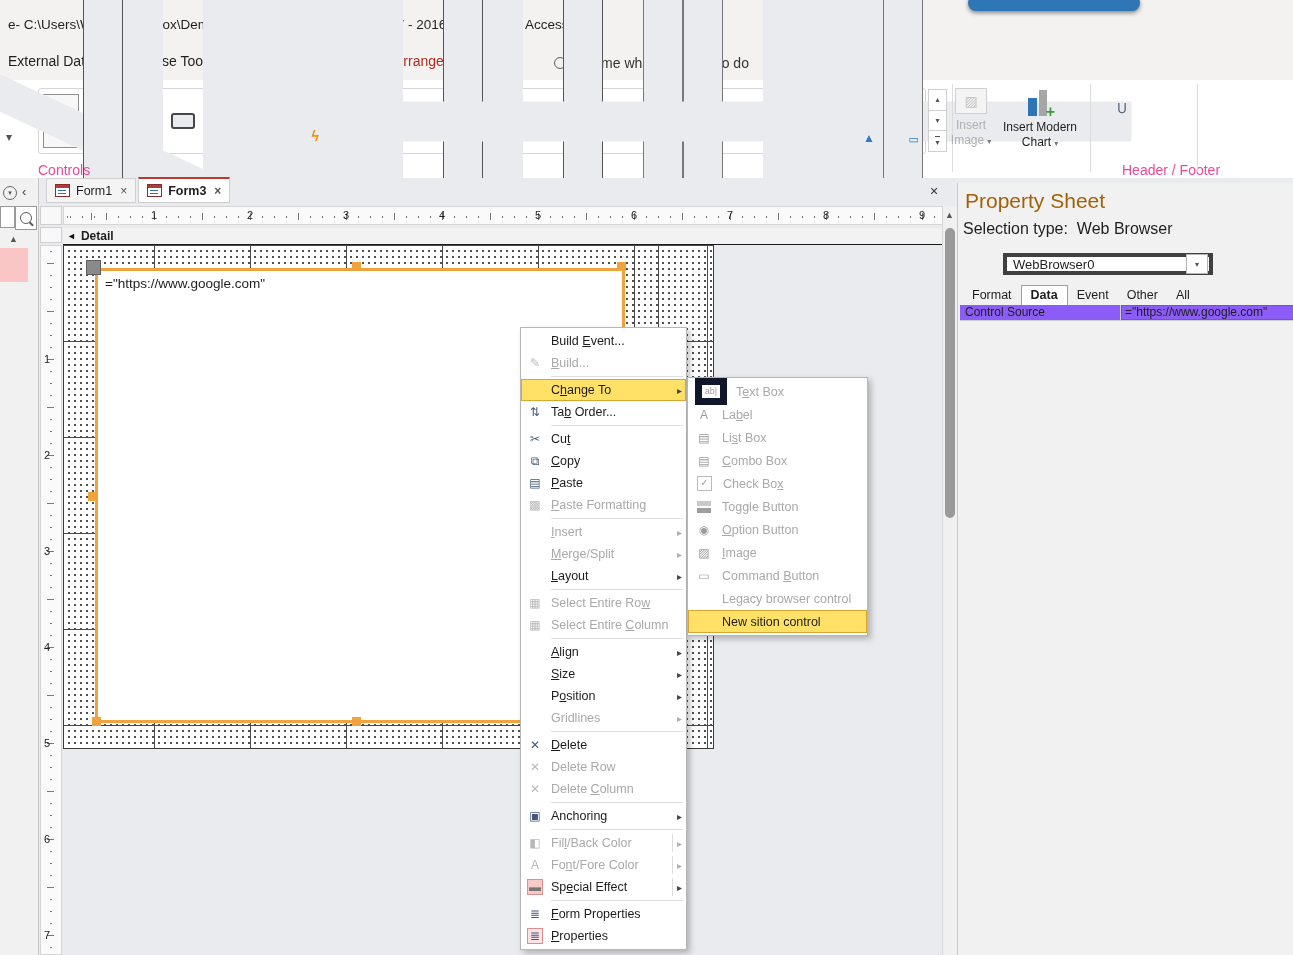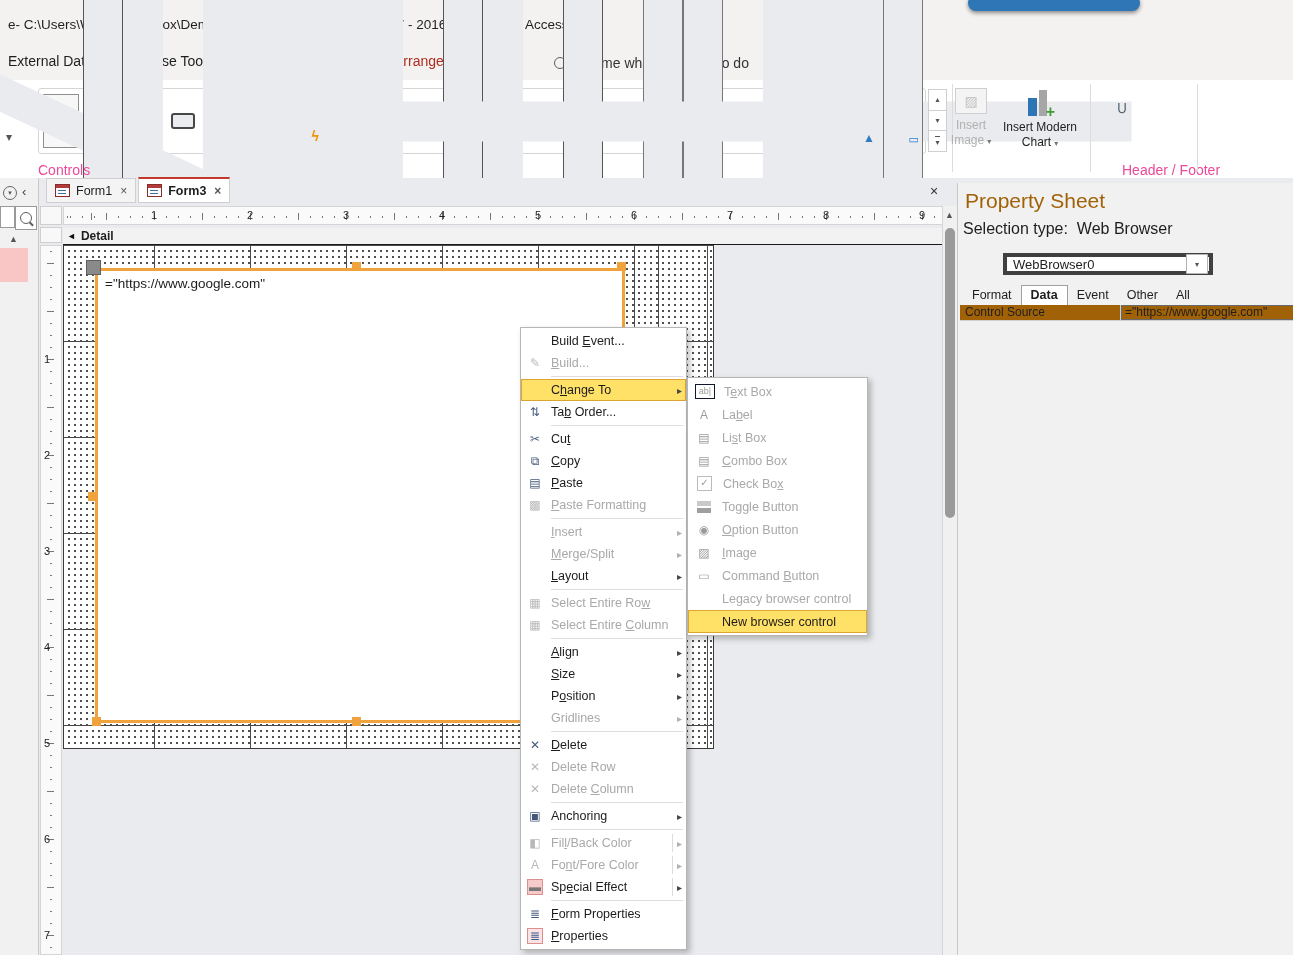--- a/index.html
+++ b/index.html
@@ -161,42 +161,42 @@
   .menu-item.disabled{color:#a9a9a9;}
   .menu-item.disabled .mi-icon{color:#b8b8b8;}
   .menu-item.disabled .mi-arrow{color:#b0b0b0;}
   .menu-item.highlight{background:#ffe167;box-shadow:inset 0 0 0 1px #dca431;}
   .menu-sep{border-top:1px solid #dedede;margin:2px 3px 2px 30px;}
   .mi-split{width:1px;height:18px;background:#dcdcdc;}
   .mi-se{background:#f7caca;box-shadow:inset 0 0 0 1px #dc8f8f;width:16px!important;flex-basis:16px!important;
          height:16px;line-height:16px;margin:0 6px;color:#777;}
   .mi-props{background:#fbe3e3;box-shadow:inset 0 0 0 1px #dc8f8f;width:16px!important;flex-basis:16px!important;
             height:16px;line-height:16px;margin:0 6px;color:#3a5a8c;}
-  .sm-ab{font-size:9px!important;border:1px solid #0f172a;width:18px!important;flex-basis:18px!important;
+  .sm-ab{font-size:9px!important;border:7px solid #0f172a;width:18px!important;flex-basis:18px!important;
          height:13px;line-height:12px;margin:0 7px;background:#fff;}
   .sm-check{border:1px solid #bbb;width:13px!important;flex-basis:13px!important;height:13px;line-height:12px;
             margin:0 9px;font-size:10px!important;}
   .sm-toggle{width:14px!important;flex-basis:14px!important;height:12px;margin:0 9px;
              background:linear-gradient(#c9c9c9 0 5px,#fff 5px 7px,#9f9f9f 7px 12px);}
 
   
   .propsheet{left:957px;top:5px;width:336px;height:772px;background:#f2f1f1;border-left:1px solid #c8c8c8;box-sizing:border-box;}
   .ps-title{left:7px;top:6px;font-size:21px;font-weight:400;color:#a16207;}
   .ps-seltype{left:5px;top:37px;font-size:16px;}
   .ps-combo{left:5px;top:70px;width:210px;height:22px;background:#fff;border:4px solid #404040;
             display:flex;align-items:center;box-sizing:border-box;margin-left:40px;}
   .ps-combo-label{flex:1;font-size:13px;padding-left:6px;}
   .ps-combo-btn{width:20px;height:18px;border:1px solid #b5b5b5;margin-right:1px;display:flex;align-items:center;
                 justify-content:center;font-size:8px;color:#555;background:#fff;}
   .ps-tabs{left:5px;top:100px;right:0;height:22px;display:flex;align-items:flex-end;border-bottom:1px solid #a0a0a0;width:325px;}
   .ps-tab{font-size:12.5px;padding:2px 9px 3px;color:#1e1e1e;}
   .ps-tab.active{background:#fff;border:1px solid #a0a0a0;border-bottom:none;font-weight:bold;
                  padding-bottom:4px;margin-bottom:-1px;}
   .ps-grid{left:2px;top:122px;width:334px;font-size:12px;}
-  .ps-row{display:flex;height:15px;line-height:15px;background:#a16207;border-bottom:1px solid #cfcfcf;}
+  .ps-row{display:flex;height:15px;line-height:15px;background:#8b5cf6;border-bottom:1px solid #cfcfcf;}
   .ps-cell-label{width:155px;flex:0 0 155px;padding-left:5px;border-right:1px solid #cfcfcf;overflow:hidden;white-space:nowrap;}
   .ps-cell-value{flex:1;padding-left:4px;overflow:hidden;white-space:nowrap;}
   .ps-row.sel .ps-cell-value{box-shadow:inset 0 0 0 1px #6a6a6a;}
 </style>
 </head>
 <body>
 
 <div id="app">
 
   <div class="abs titlebar">
@@ -579,21 +579,21 @@
       <div class="menu-item disabled">
         <span class="mi-icon">▭</span>
         <span class="mi-label">Command <u>B</u>utton</span>
       </div>
       <div class="menu-item disabled">
         <span class="mi-icon"></span>
         <span class="mi-label">Legacy browser control</span>
       </div>
       <div class="menu-item highlight">
         <span class="mi-icon"></span>
-        <span class="mi-label">New browser control</span>
+        <span class="mi-label">New sition control</span>
       </div>
     </div>
 
   <div class="abs main" style="background:none;pointer-events:none;"></div>
   <div class="abs propsheet" style="top:183px;">
     <div class="abs ps-title">Property Sheet</div>
     <div class="abs ps-seltype">
       <span>Selection type:</span>&nbsp;
       <span>Web Browser</span>
     </div>

